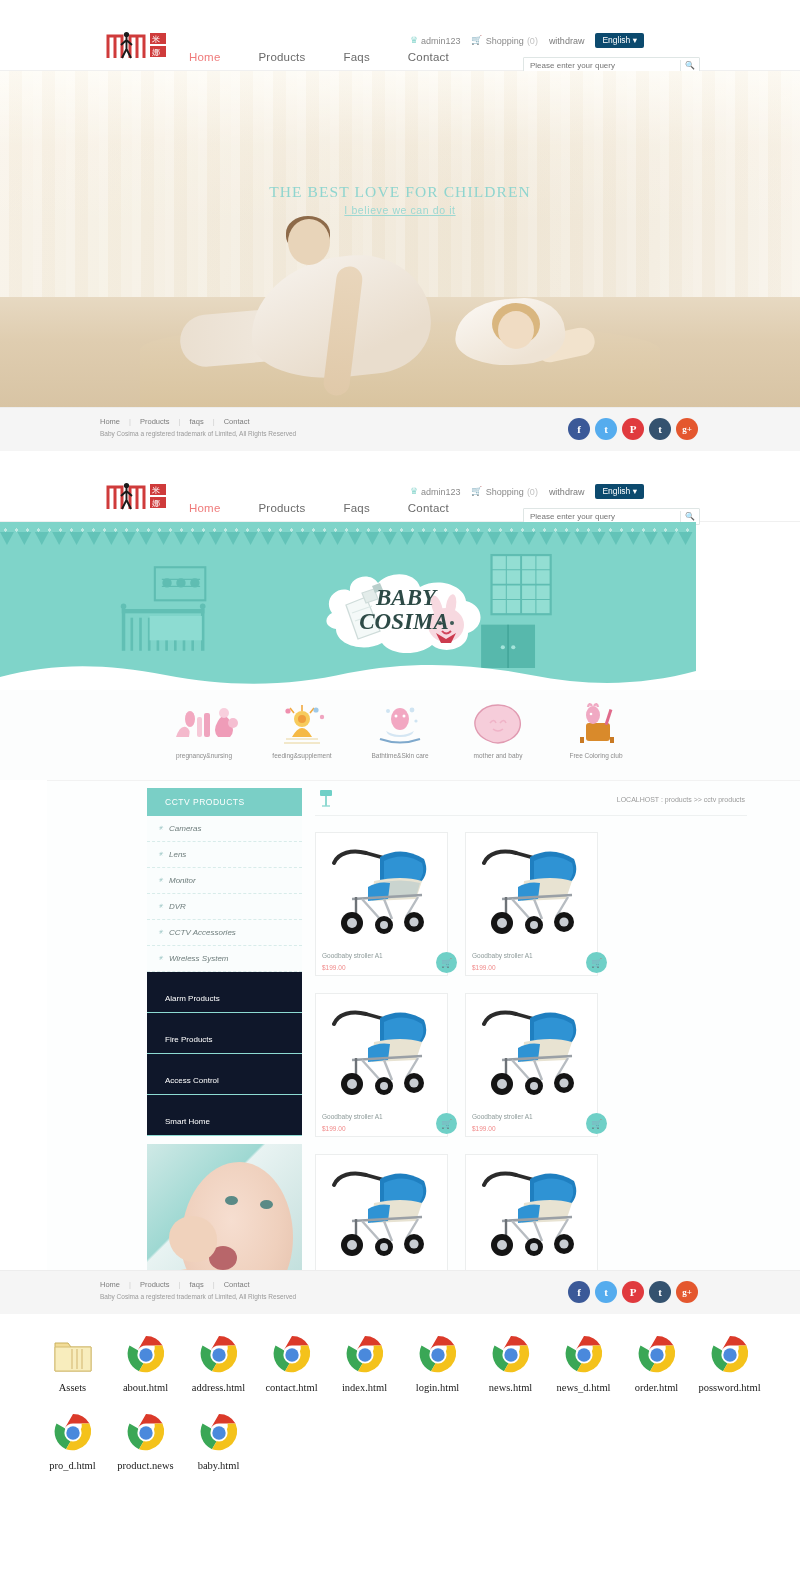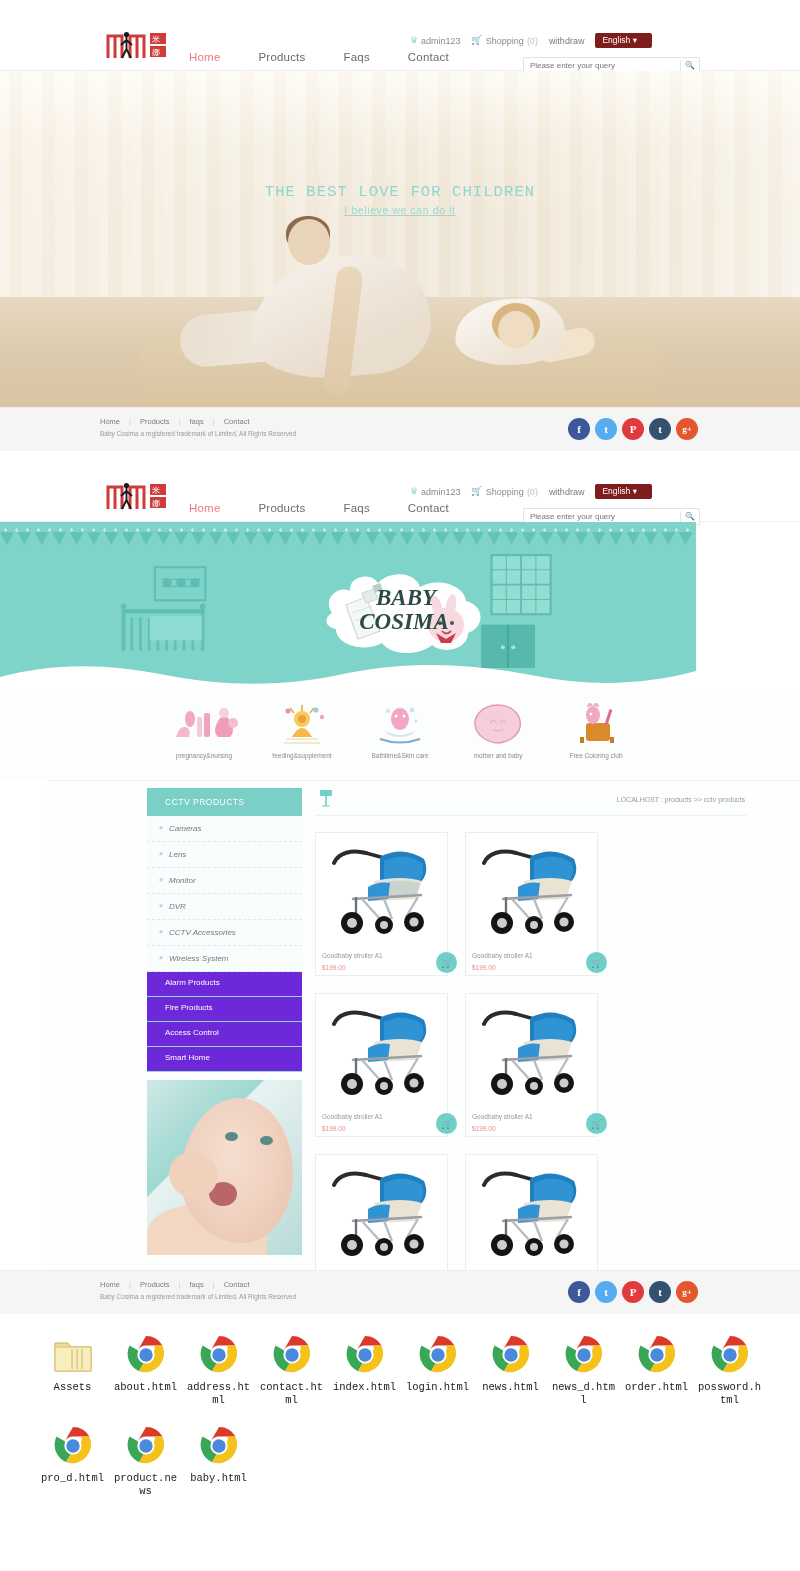--- a/index.html
+++ b/index.html
@@ -47,24 +47,24 @@
     gap: 11px;
     font-size: 9px;
     color: #8a8a8a;
   }
   .toprow .cell { display: flex; align-items: center; gap: 3px; white-space: nowrap; }
   .crown { color: #8fd8d0; font-size: 9px; line-height: 1; }
   .cart-ic { color: #8fd8d0; font-size: 9px; line-height: 1; }
   .shop-count { color: #c2c2c2; }
   .toprow .withdraw { color: #7b7b7b; }
   .lang-btn {
-    background: #7f1d1d;
+    background: #0c4a6e;
     color: #ffffff;
     font-size: 8.5px;
-    padding: 2px 15px 3px 7px;
+    padding: 2px 7px 3px 7px;
     border-radius: 2px;
     border: none;
     cursor: pointer;
     white-space: nowrap;
   }
 
   .searchbox {
     position: absolute;
     left: 523px; top: 57px;
     width: 177px; height: 17px;
@@ -176,21 +176,21 @@
     background: #f2e3cd;
     border-radius: 20px;
     transform: rotate(-12deg);
   }
   .hero-title {
     position: absolute; top: 112px; width: 100%;
     text-align: center;
     font-size: 15.5px;
     letter-spacing: 1.1px;
     color: #8fd5cf;
-    font-family: Liberation Mono, monospace;
+    font-family: Liberation Serif, serif;
   }
   .hero-sub {
     position: absolute; top: 133px; width: 100%;
     text-align: center;
     font-size: 10.5px;
     color: #9cd8d2;
     letter-spacing: .6px;
     text-decoration: underline;
   }
 
@@ -282,23 +282,23 @@
     position: relative;
     cursor: pointer;
     font-style: italic;
   }
   .side-item::before {
     content: "✳";
     position: absolute; left: 11px; top: 8px;
     color: #8fbfbd; font-size: 6px;
   }
   .side-block {
-    background: #6d28d9; color: #fff;
+    background: #0f172a; color: #fff;
     font-size: 8px;
-    padding: 6px 0 9px 18px;
+    padding: 22px 0 9px 18px;
     border-bottom: 1px solid #8ddbd2;
     cursor: pointer;
   }
   .side-photo {
     margin-top: 8px;
     width: 155px; height: 175px;
     position: relative; overflow: hidden;
     background: linear-gradient(135deg, #cfe9e6 0%, #9ed8d2 35%, #e8f3f2 36%, #cfe5e3 70%, #b6dcd8 100%);
   }
   .baby-face {
@@ -399,21 +399,21 @@
     display: flex; flex-direction: column; align-items: center;
     cursor: pointer;
   }
   .d-icon .glyph { width: 46px; height: 46px; }
   .d-icon .name {
     font-size: 10.5px; color: #1a1a1a;
     text-align: center; line-height: 13px;
     margin-top: 3px;
     word-break: break-all;
     max-width: 68px;
-    font-family: Liberation Mono, monospace;
+    font-family: Liberation Serif, serif;
   }
 </style>
 </head>
 <body>
 
 <div class="site-header">
   <div class="logo">
     <svg width="62" height="30" viewBox="0 0 62 30">
       <g fill="none" stroke="#cf3b3b" stroke-width="3">
         <path d="M2 28 L2 6 L9 6 L9 28 M9 6 L16 6 L16 28"></path>

